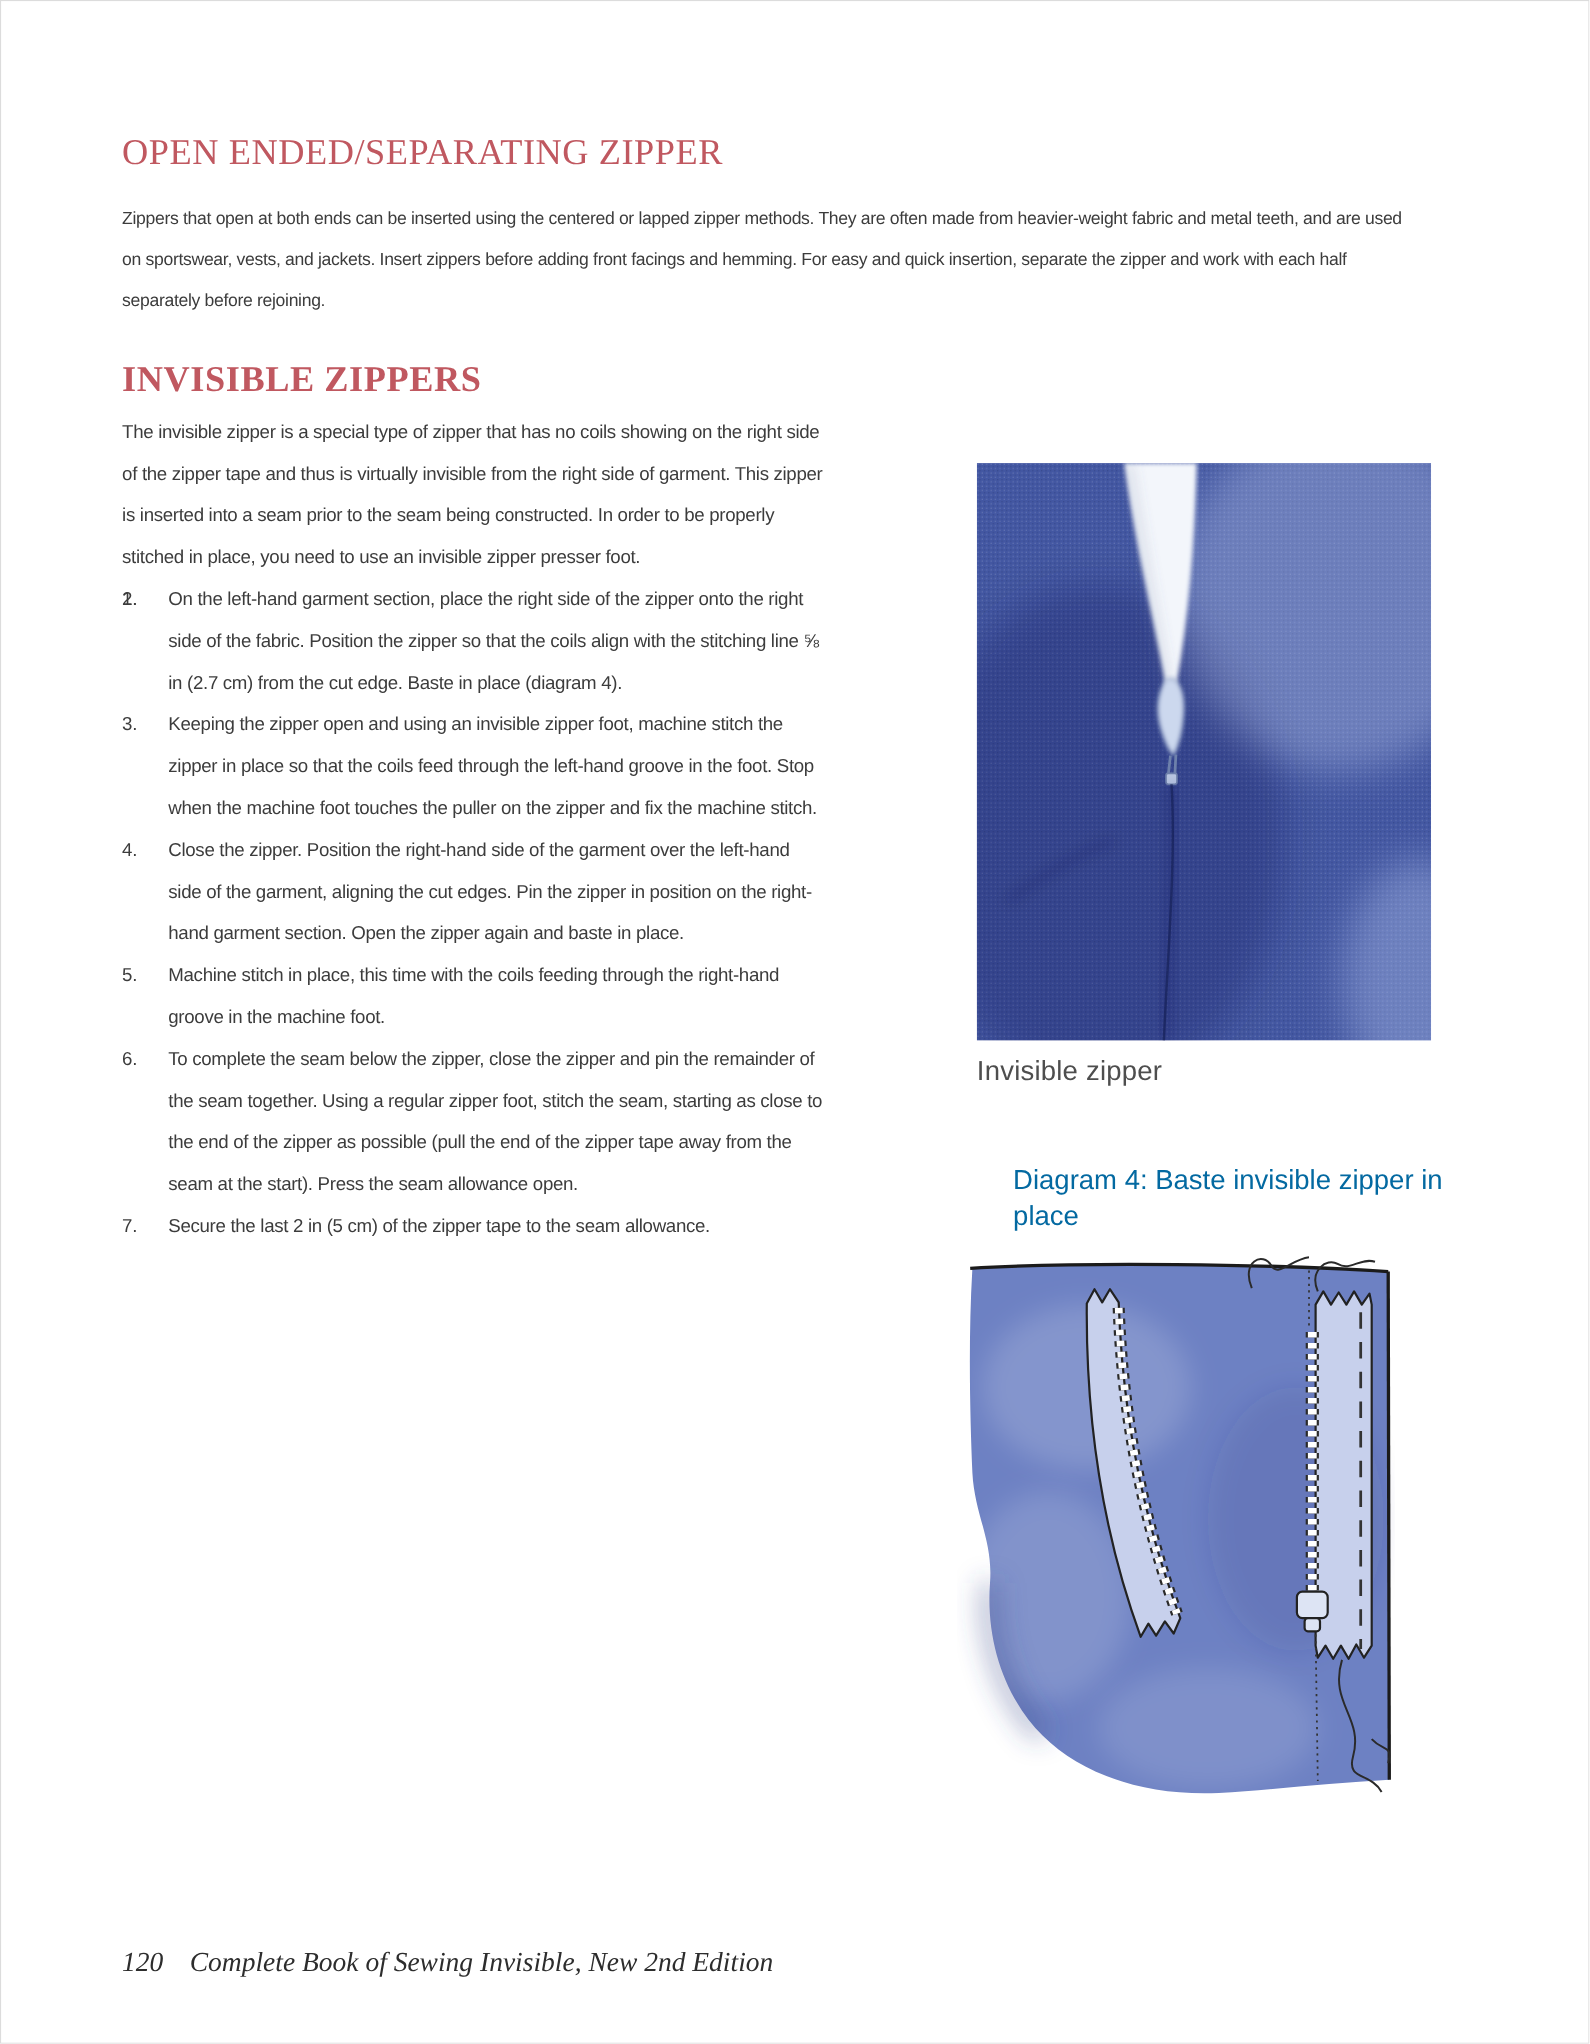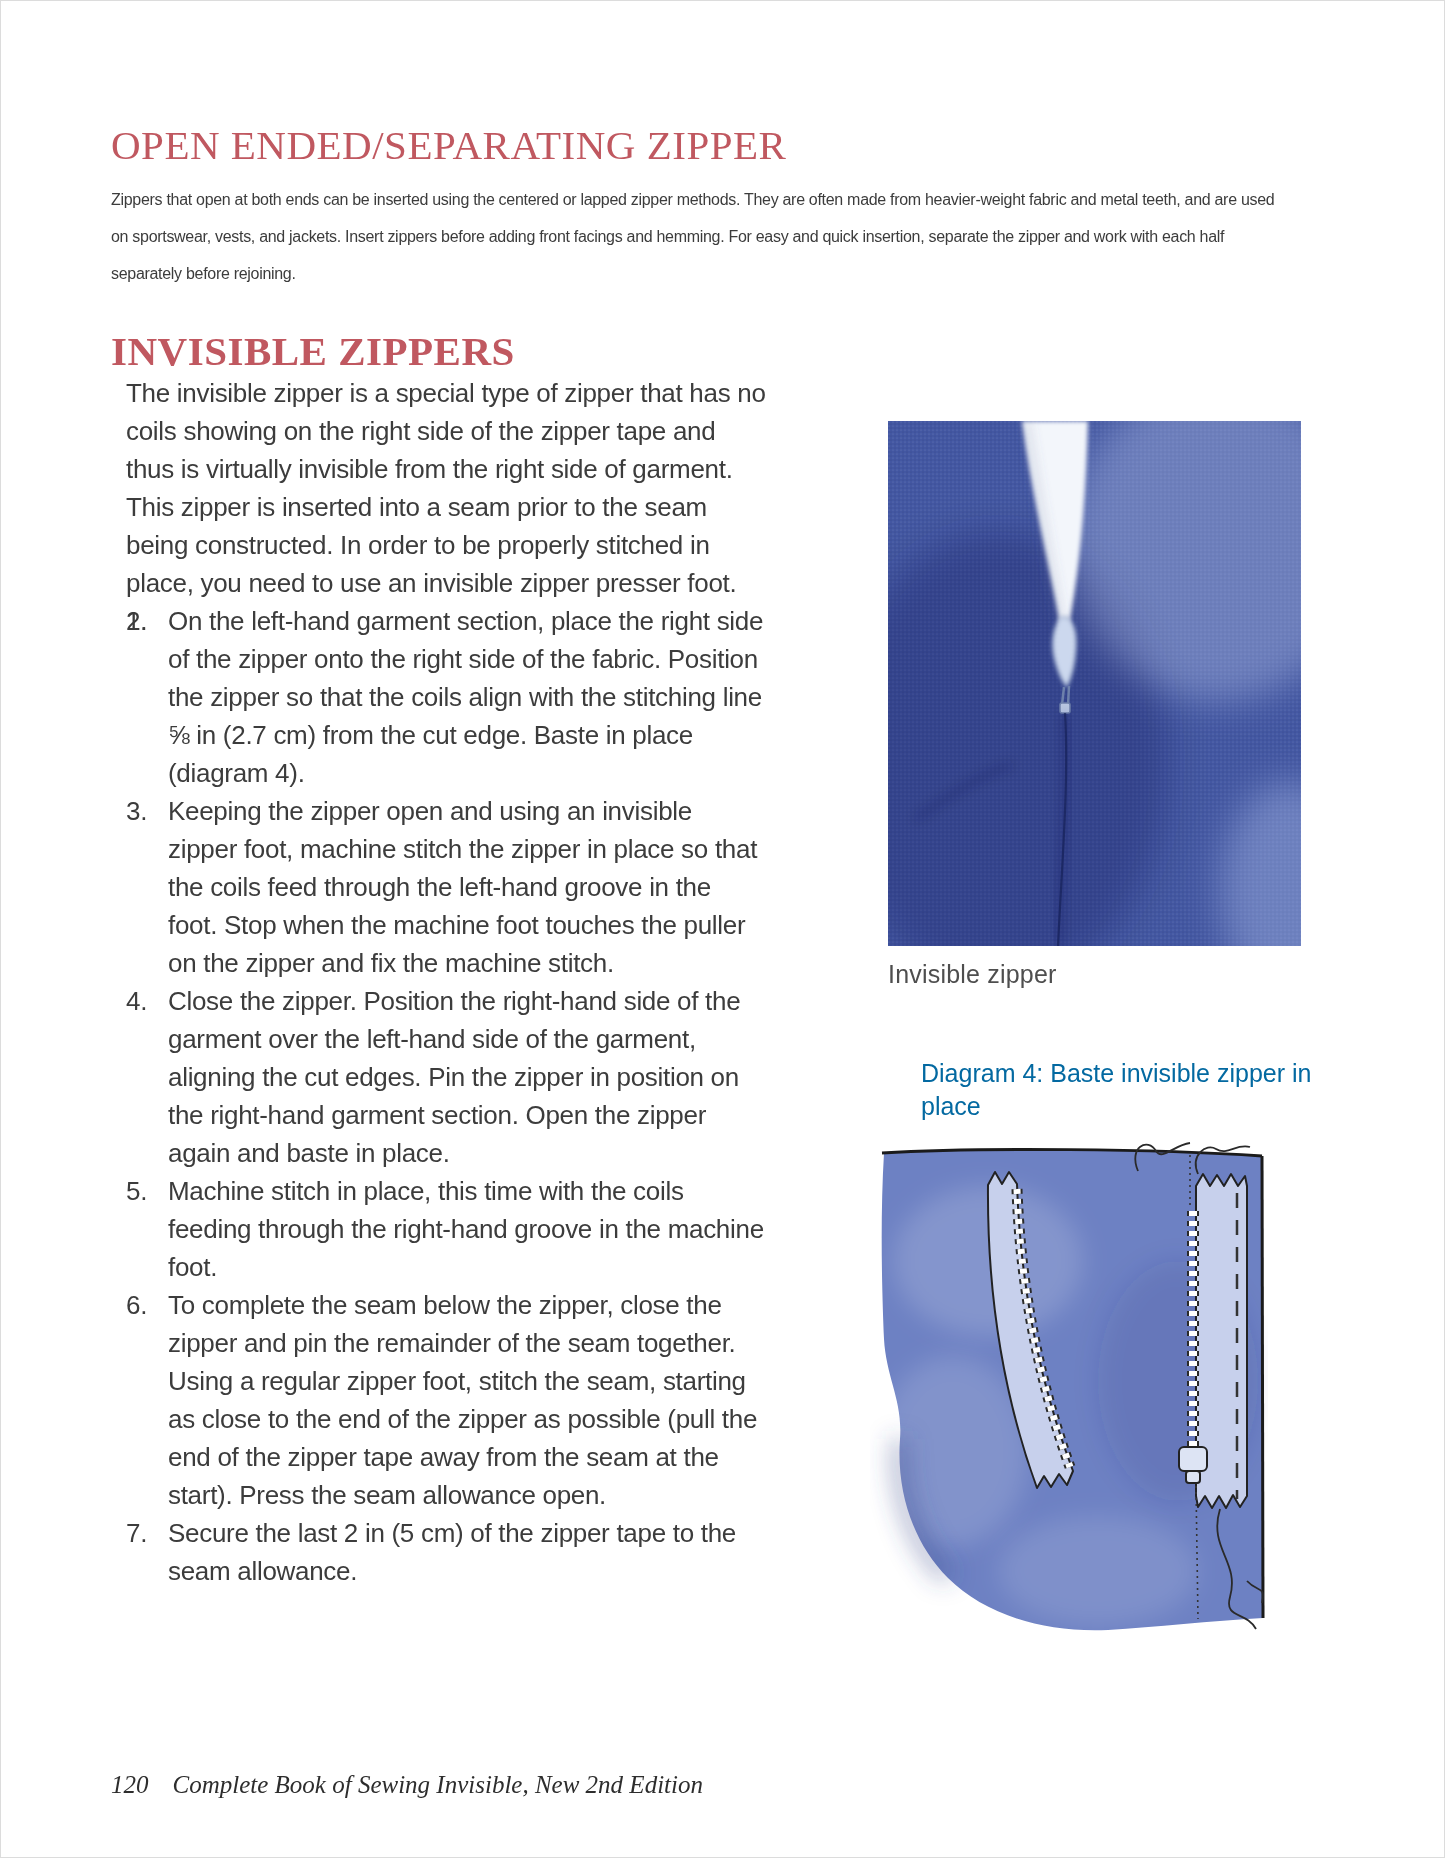--- a/index.html
+++ b/index.html
@@ -10,35 +10,35 @@
     border:1px solid #dcdcdc;
     box-sizing:border-box;
     font-family:"Liberation Sans","DejaVu Sans",sans-serif;
     color:var(--body-text,#3c3c3c);
     overflow:hidden;
   }
   .h-red{
     position:absolute;left:110px;
     font-family:"Liberation Serif","DejaVu Serif",serif;
     font-weight:400;
-    font-size:41px;
+    font-size:33px;
     letter-spacing:0.5px;
     color:var(--heading-red,#c05860);
     margin:0;
   }
   #h1-open{top:120px;}
   #h2-invisible{top:326px;font-weight:bold;}
   .p-top{
     position:absolute;left:110px;top:180px;width:1183px;
     font-size:16px;line-height:37px;letter-spacing:-0.3px;
     margin:0;
   }
   .left-col{
     position:absolute;left:110px;top:373px;width:640px;
-    font-size:26px;line-height:38px;letter-spacing:-0.3px;margin-left:15px;
+    font-size:17px;line-height:38px;letter-spacing:-0.3px;
   }
   .left-col p.intro{margin:0 0 0 0;}
   ol.steps{list-style:none;margin:0;padding:0;}
   ol.steps li{position:relative;padding-left:42px;}
   ol.steps .num{position:absolute;left:0;top:0;}
   .figure-photo{position:absolute;left:887px;top:420px;width:413px;}
   .figure-photo svg{display:block;}
   .photo-caption{
     margin-top:14px;font-size:25px;color:var(--caption-gray,#4e4e4e);
     letter-spacing:0.2px;

